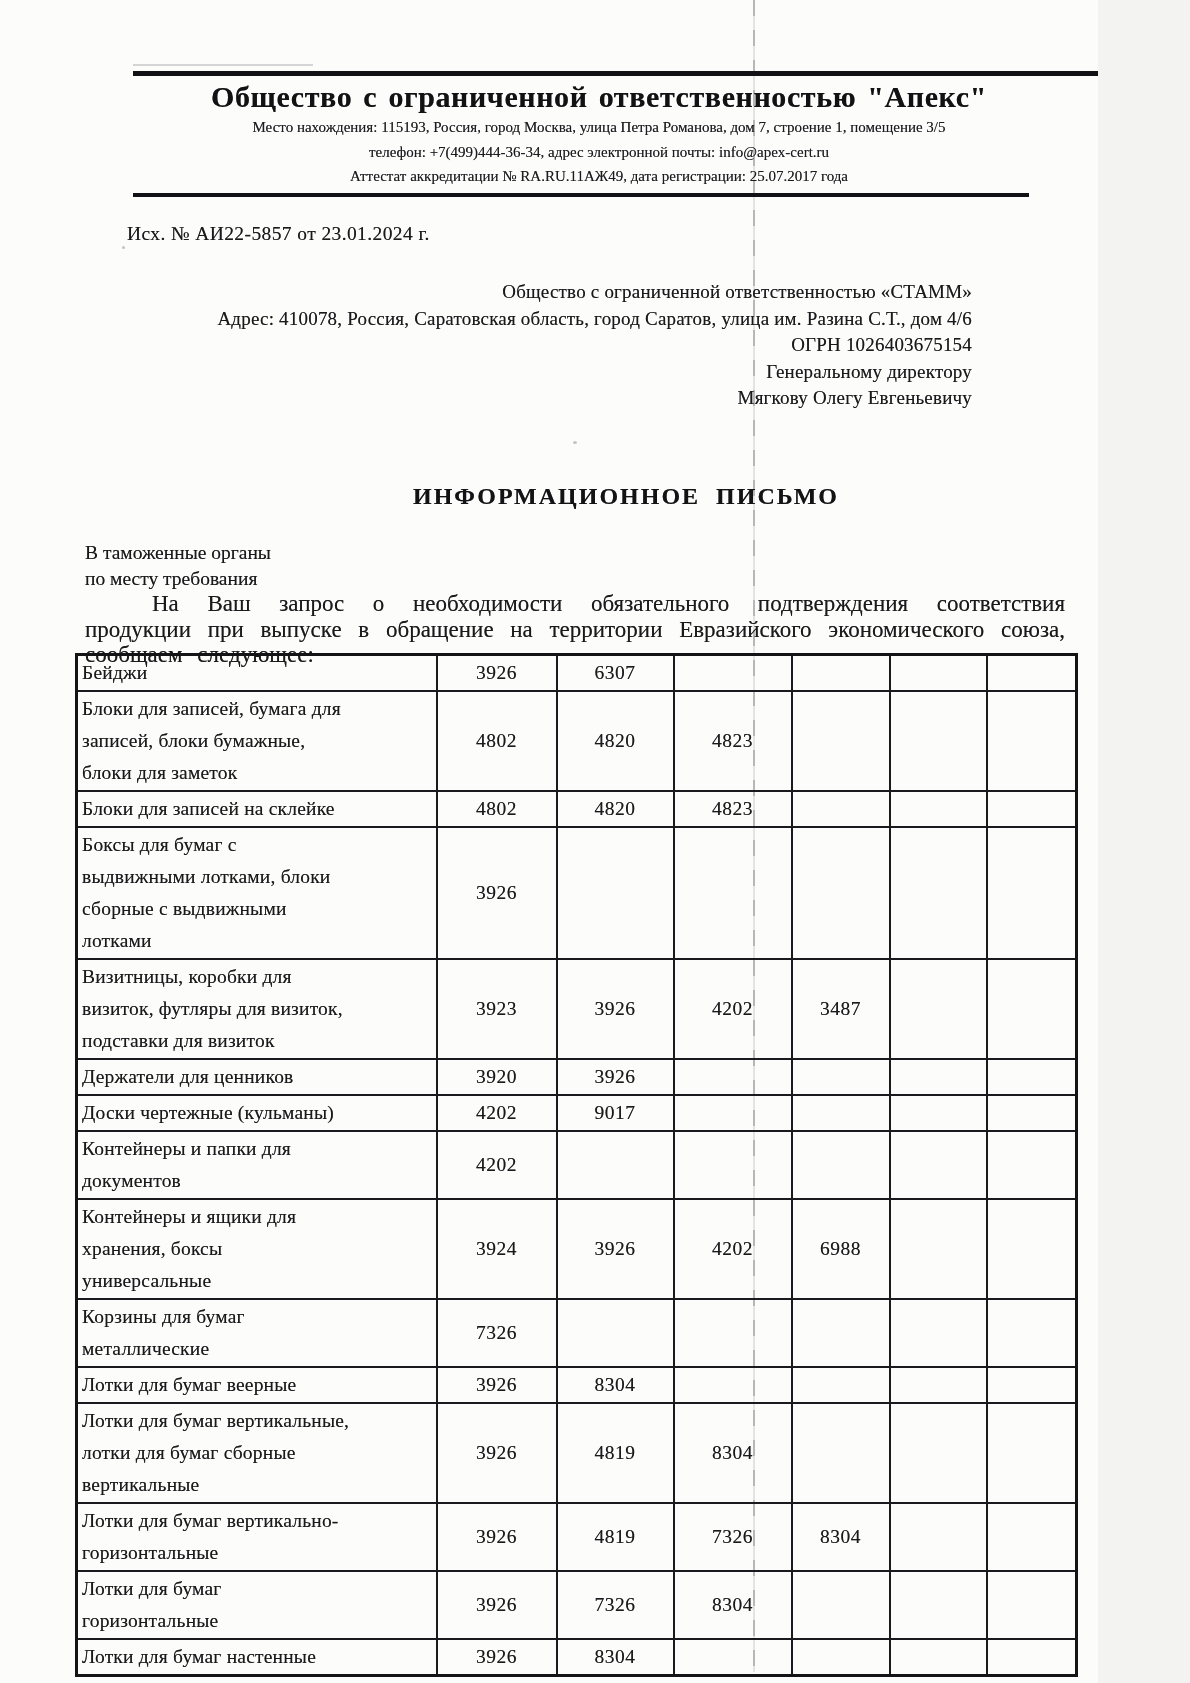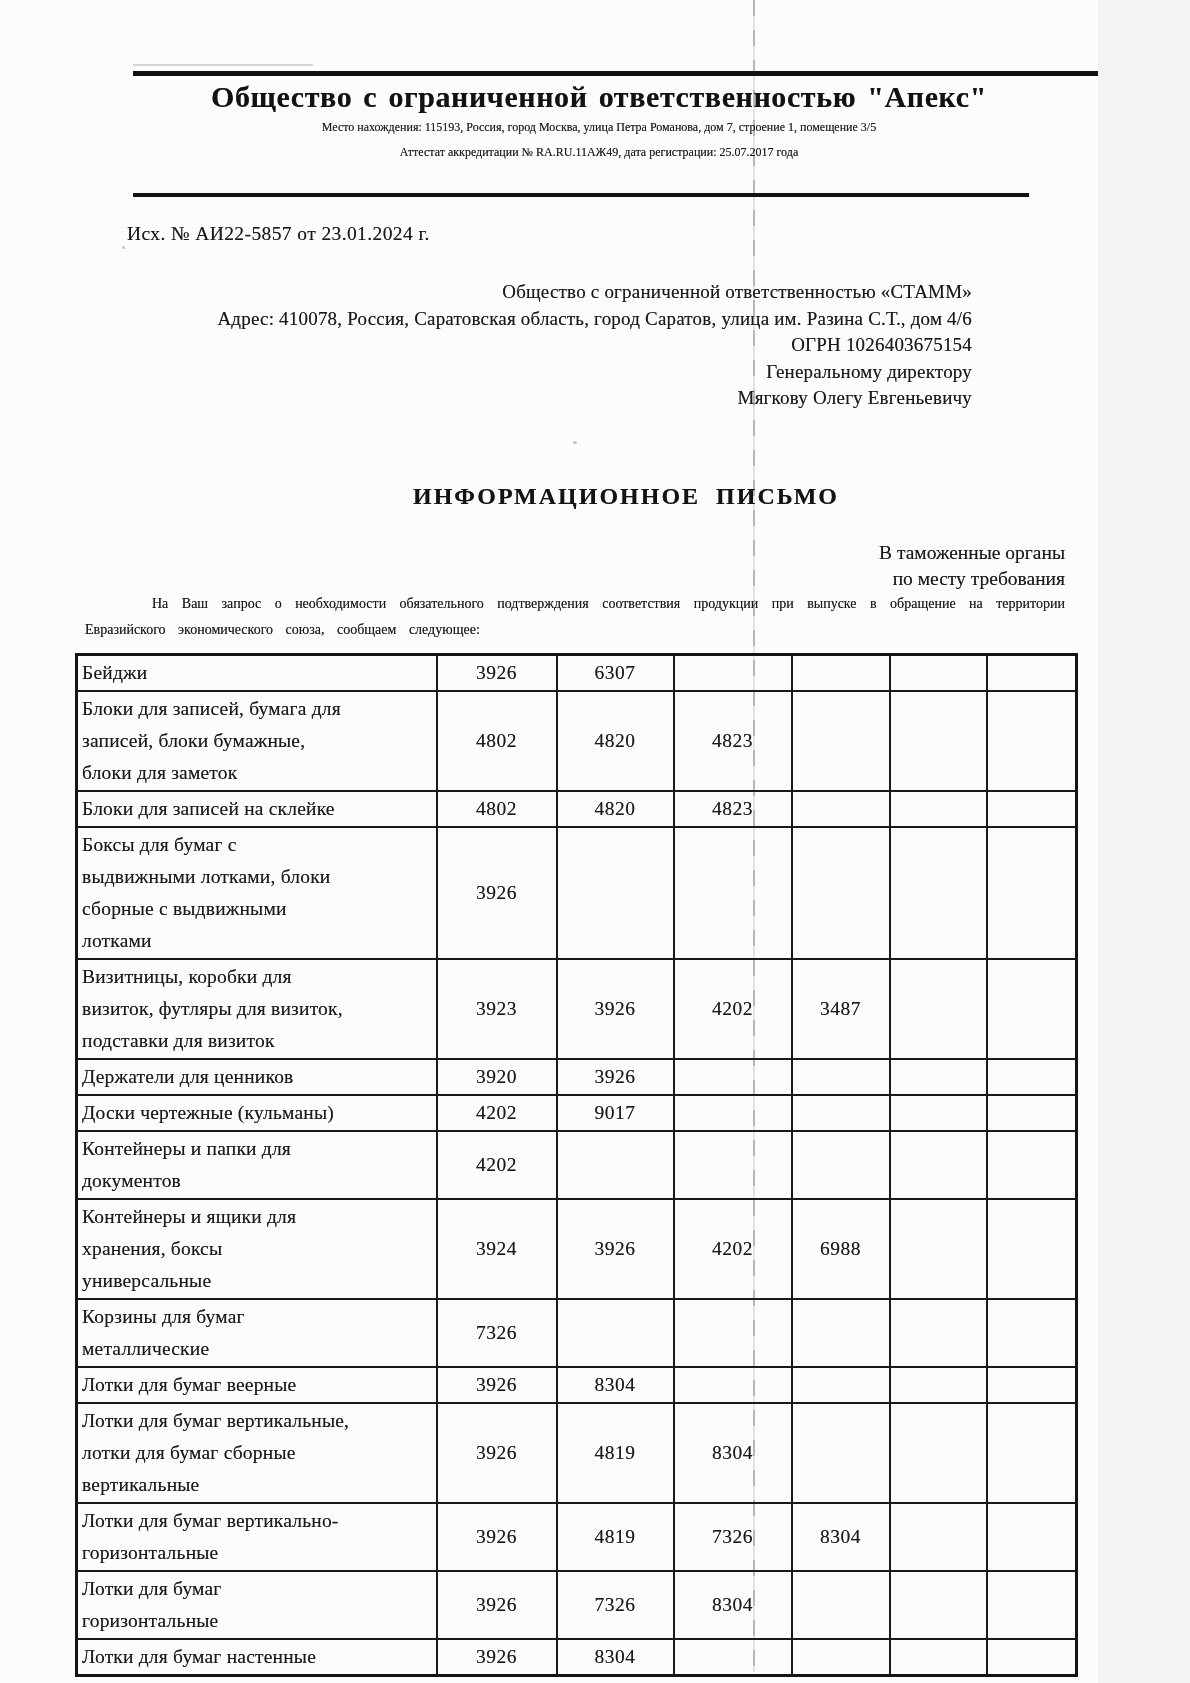--- a/index.html
+++ b/index.html
@@ -26,37 +26,37 @@
   .speck{position:absolute;background:rgba(90,90,95,.35);border-radius:50%;}
   
   .rule-top{position:absolute;left:133px;top:71px;width:1016px;height:5px;background:#121216;}
   .rule-ghost{position:absolute;left:133px;top:64px;width:180px;height:2px;background:rgba(90,90,95,.25);}
   .rule-bottom{position:absolute;left:133px;top:193px;width:896px;height:4px;background:#121216;}
   .letterhead{position:absolute;left:133px;top:79px;width:932px;text-align:center;}
   .lh-title{
     font-size:30px;font-weight:bold;letter-spacing:.6px;word-spacing:3px;
     line-height:36px;white-space:nowrap;color:#121215;
   }
-  .lh-line{font-size:12px;line-height:24.5px;color:#1c1c20;}
+  .lh-line{font-size:15px;line-height:24.5px;color:#1c1c20;}
   
   .ref{position:absolute;left:127px;top:223px;font-size:19.5px;letter-spacing:.4px;}
   
   .recipient{position:absolute;right:126px;top:279px;width:950px;text-align:right;}
   .recipient div{font-size:19px;line-height:26.5px;letter-spacing:.2px;}
   
   .doc-title{
     position:absolute;left:160px;top:467px;width:932px;
     text-align:center;font-size:24px;font-weight:bold;
     letter-spacing:2px;word-spacing:8px;color:#131316;
   }
   
   .intro{position:absolute;left:85px;top:540px;width:980px;}
-  .intro .ind{font-size:19.5px;line-height:25.5px;margin-left:67px;text-align:right;}
+  .intro .ind{font-size:19.5px;line-height:25.5px;}
   .intro .para{
-    margin:0;font-size:14px;line-height:25.5px;
+    margin:0;font-size:23px;line-height:25.5px;
     text-indent:67px;text-align:justify;word-spacing:9px;
   }
   
   table.codes{
     position:absolute;left:75px;top:653px;width:1000px;
     border-collapse:collapse;table-layout:fixed;
     font-size:19.5px;
   }
   table.codes{border:3px solid #141417;}
   table.codes td{
@@ -77,20 +77,21 @@
   <div class="speck" style="left:573px;top:441px;width:4px;height:3px;"></div>
   <div class="speck" style="left:122px;top:246px;width:3px;height:3px;"></div>
   <div class="speck" style="left:193px;top:1753px;width:0;height:0;"></div>
 
   <div class="rule-ghost"></div>
   <div class="rule-top"></div>
 
   <header class="letterhead">
     <div class="lh-title">Общество с ограниченной ответственностью "Апекс"</div>
     <div class="lh-line">Место нахождения: 115193, Россия, город Москва, улица Петра Романова, дом 7, строение 1, помещение 3/5</div>
+    <div class="lh-line">телефон: +7(499)444-36-34, адрес электронной почты: info@apex-cert.ru</div>
     <div class="lh-line">Аттестат аккредитации № RA.RU.11АЖ49, дата регистрации: 25.07.2017 года</div>
   </header>
 
   <div class="rule-bottom"></div>
 
   <div class="ref">Исх. № АИ22-5857 от 23.01.2024 г.</div>
 
   <div class="recipient">
     <div>Общество с ограниченной ответственностью «СТАММ»</div>
     <div>Адрес: 410078, Россия, Саратовская область, город Саратов, улица им. Разина С.Т., дом 4/6</div>

